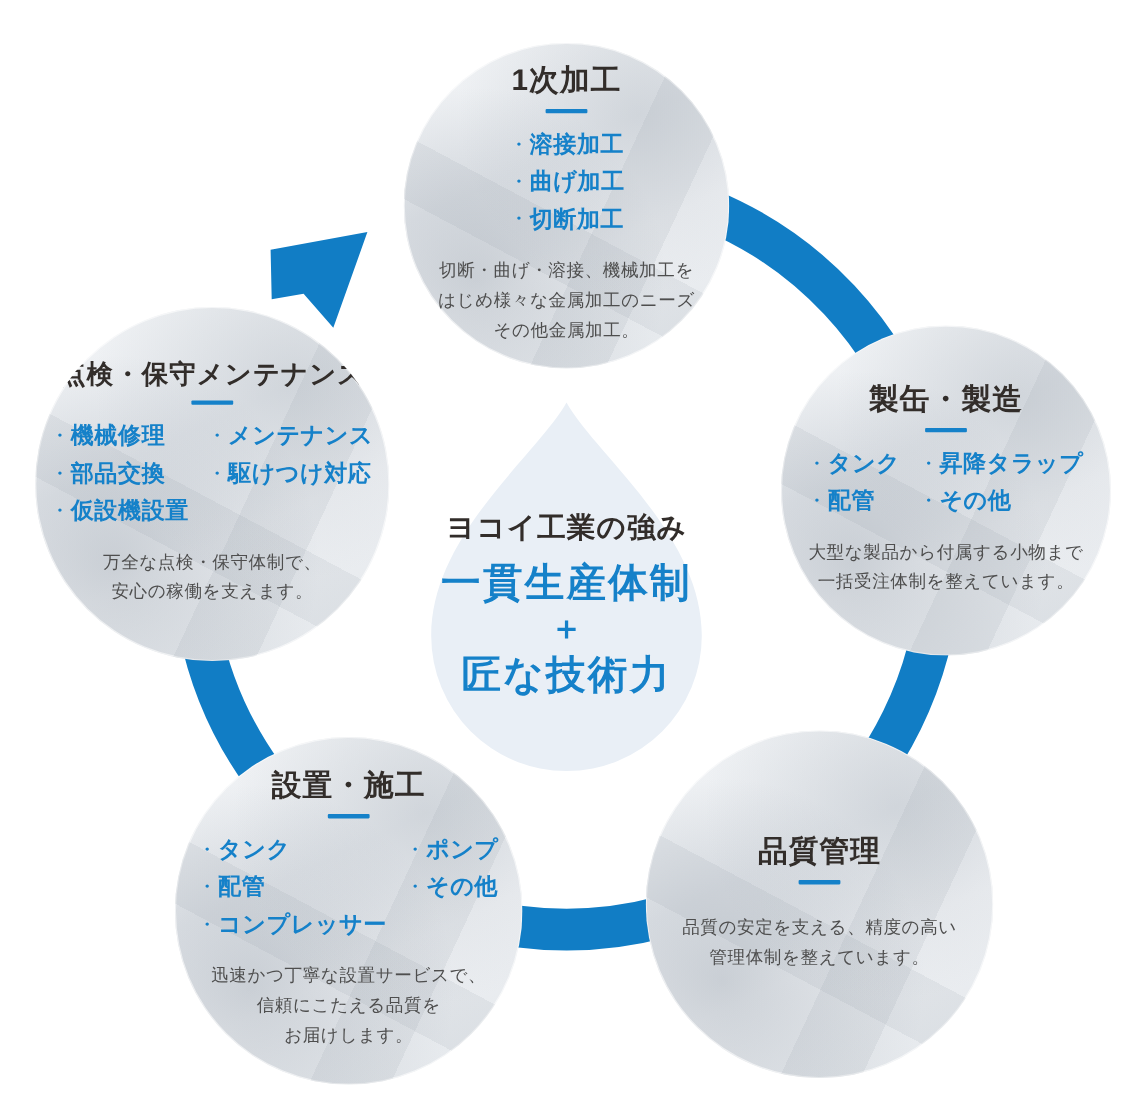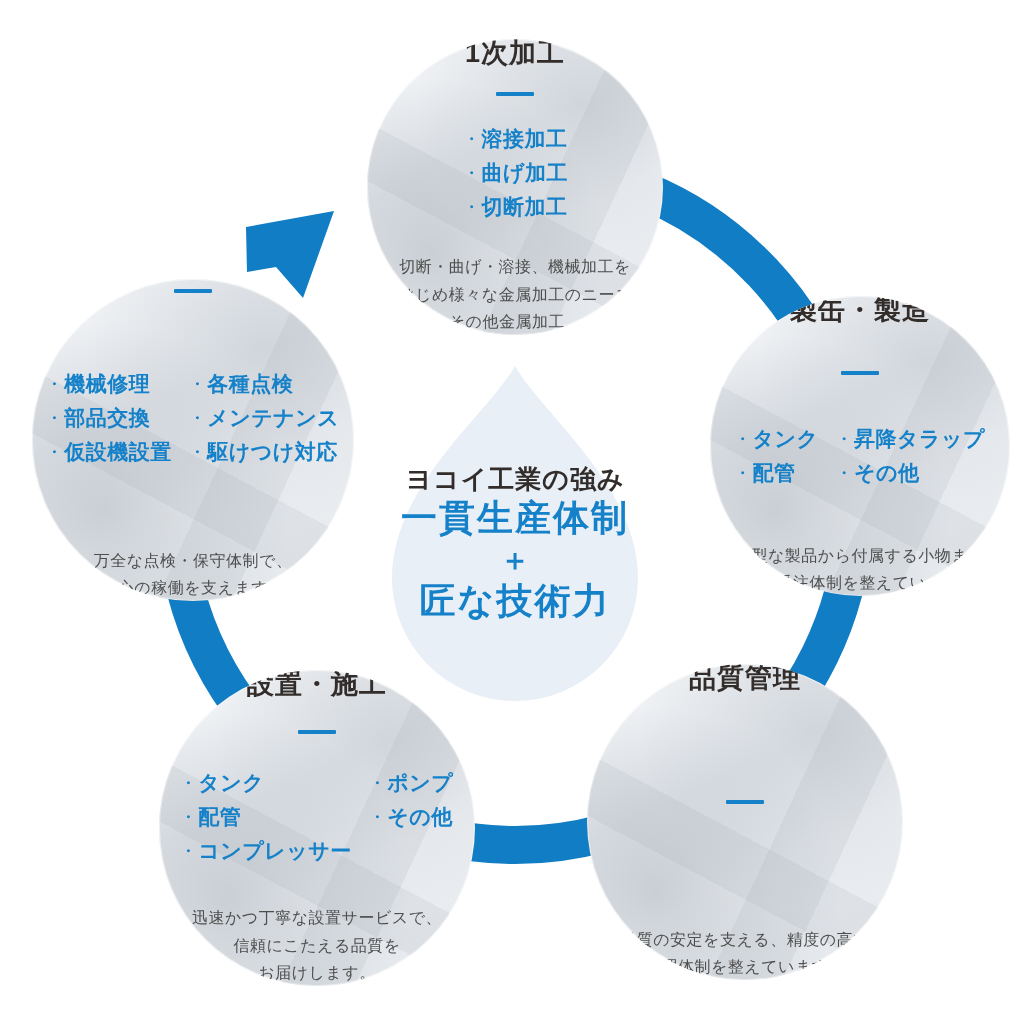--- a/index.html
+++ b/index.html
@@ -12,21 +12,21 @@
   }
   *{margin:0;padding:0;box-sizing:border-box;}
   body{background:var(--bg);font-family:"Liberation Sans","DejaVu Sans",sans-serif;}
   .canvas{position:relative;width:1021px;height:1016px;background:var(--bg);overflow:hidden;}
 
   .ring-svg{position:absolute;left:0;top:0;z-index:1;}
 
   
   .circle{
     position:absolute;border-radius:50%;overflow:hidden;z-index:2;
-    display:flex;flex-direction:column;align-items:center;justify-content:space-between;
+    display:flex;flex-direction:column;align-items:center;justify-content:center;
     text-align:center;
     background:
       radial-gradient(circle at 72% 22%, rgba(150,160,170,.28), rgba(150,160,170,0) 52%),
       radial-gradient(circle at 22% 72%, rgba(120,132,145,.30), rgba(120,132,145,0) 55%),
       linear-gradient(155deg,#f3f5f7 0%,#e7eaee 38%,#eff1f4 62%,#e2e6ea 100%);
     box-shadow:inset 0 0 0 1px rgba(255,255,255,.6);
   }
   .circle::before{
     content:"";position:absolute;inset:0;pointer-events:none;
     background:
@@ -59,21 +59,21 @@
     white-space:pre-line;letter-spacing:0.5px;
   }
   .c-bright .desc{margin-top:14px;}
 
   
   .drop-text{
     position:absolute;left:377px;top:462px;width:276px;z-index:3;
     display:flex;flex-direction:column;align-items:center;text-align:center;
   }
   .drop-eyebrow{font-size:26px;font-weight:800;color:var(--ink);letter-spacing:1px;}
-  .drop-strong{font-size:36px;font-weight:800;color:var(--accent);letter-spacing:2px;line-height:1.15;}
+  .drop-strong{font-size:36px;font-weight:800;color:var(--accent);letter-spacing:2px;margin-top:12px;line-height:1.15;}
   .drop-plus{font-size:30px;font-weight:800;color:var(--accent);line-height:1.2;margin-top:4px;}
   .drop-strong.second{margin-top:2px;}
 </style>
 </head>
 <body>
 
 <div class="canvas">
 
   <svg class="ring-svg" width="1021" height="1016" viewBox="0 0 1021 1016">
     <path d="M 515 165 A 340 340 0 1 1 181 440" fill="none" style="stroke:var(--ring)" stroke-width="38"></path>
@@ -136,29 +136,29 @@
           <li><span class="dot">・</span><span>ポンプ</span></li>
           <li><span class="dot">・</span><span>その他</span></li>
         </ul>
     </div>
     <div class="desc">迅速かつ丁寧な設置サービスで、
 信頼にこたえる品質を
 お届けします。</div>
   </div>
 
   <div class="circle c-left">
+    <div class="title">点検・保守メンテナンス</div>
     <div class="rule"></div>
     <div class="items">
       <ul>
           <li><span class="dot">・</span><span>機械修理</span></li>
           <li><span class="dot">・</span><span>部品交換</span></li>
           <li><span class="dot">・</span><span>仮設機設置</span></li>
         </ul>
       <ul>
-          <li><span class="dot">・</span><span>各種点検</span></li>
           <li><span class="dot">・</span><span>メンテナンス</span></li>
           <li><span class="dot">・</span><span>駆けつけ対応</span></li>
         </ul>
     </div>
     <div class="desc">万全な点検・保守体制で、
 安心の稼働を支えます。</div>
   </div>
 
   <div class="drop-text">
     <div class="drop-eyebrow">ヨコイ工業の強み</div>

